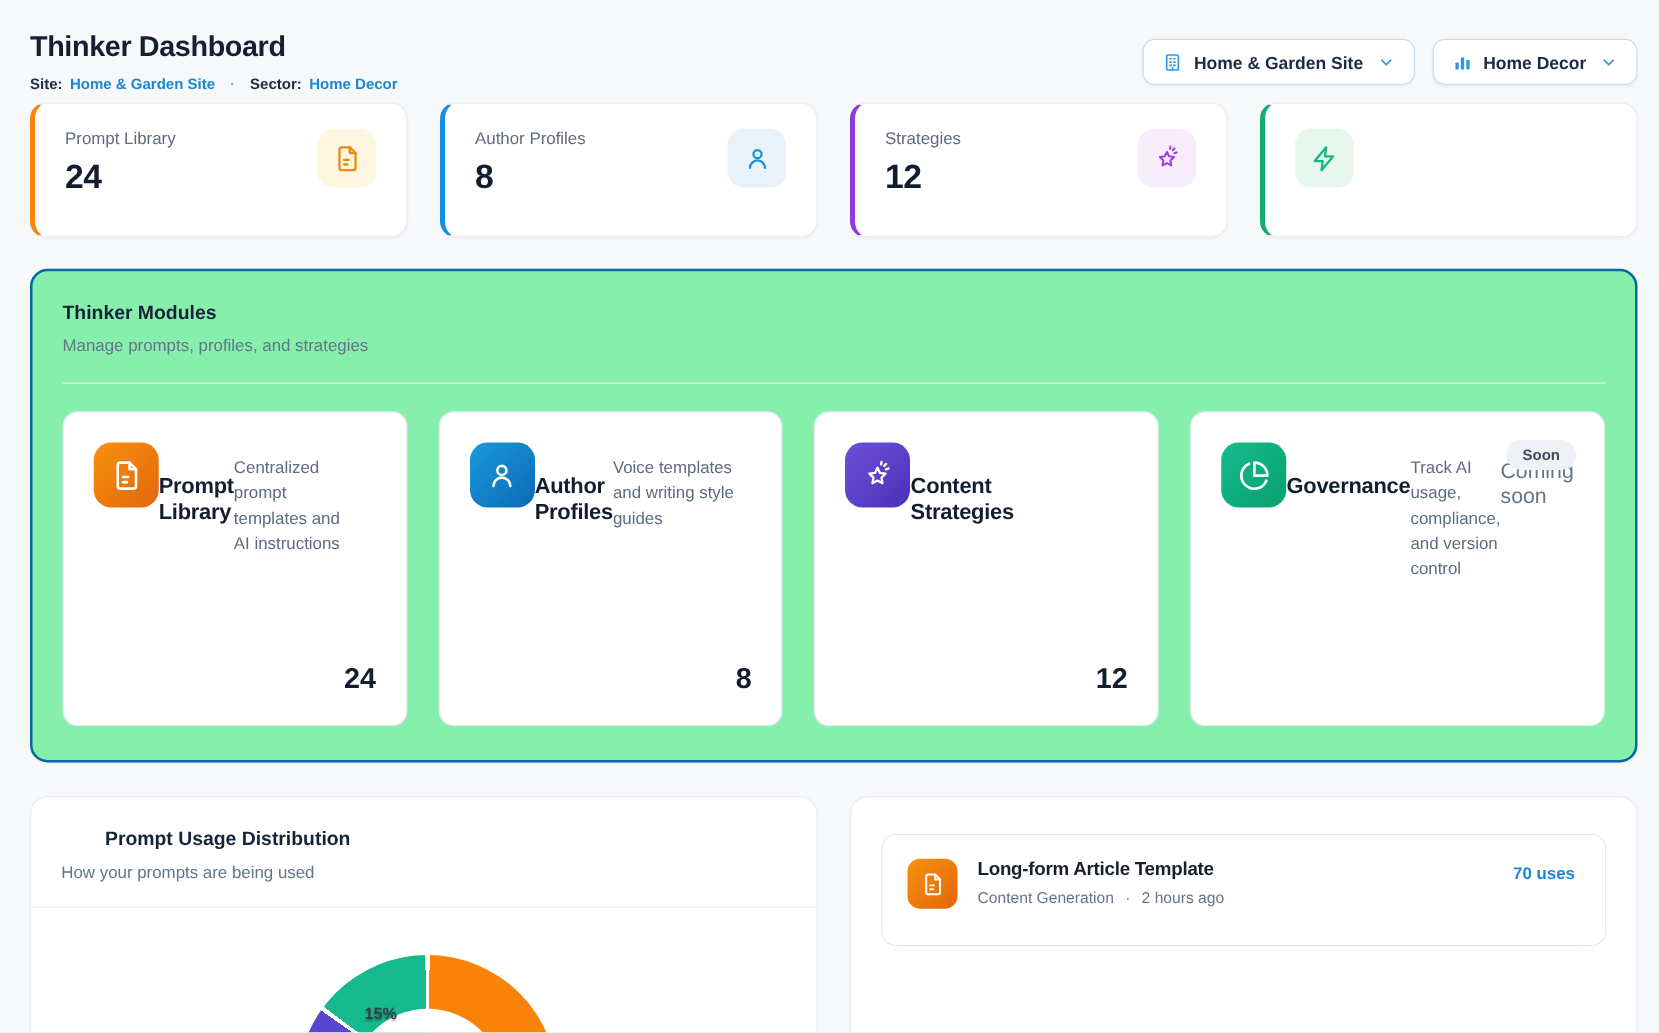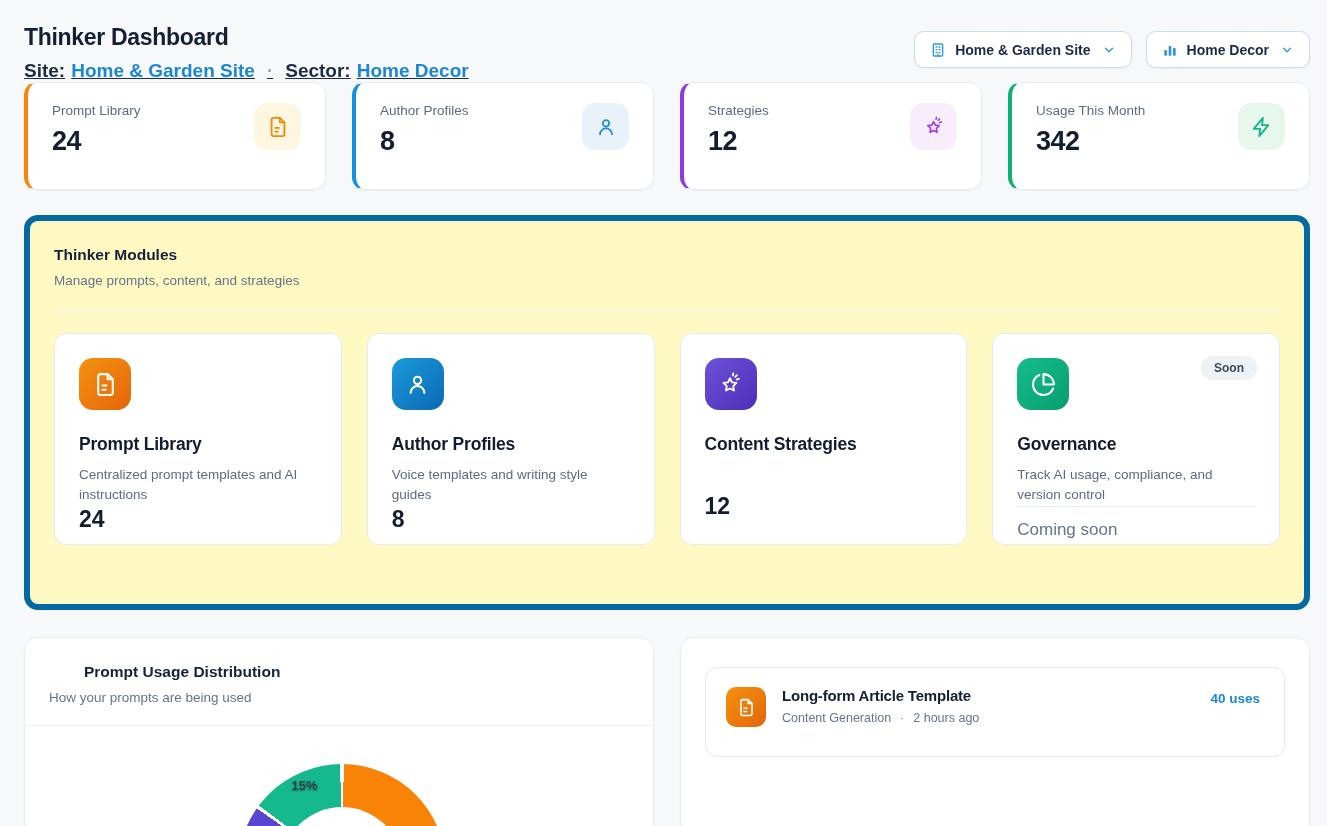--- a/index.html
+++ b/index.html
@@ -2,46 +2,46 @@
 <html style="--accent-blue: #1b87d4;"><head>
 <meta charset="utf-8">
 <style>
   * { margin:0; padding:0; box-sizing:border-box; }
   html,body { background:#e9edf2; }
   body { font-family:"Liberation Sans","DejaVu Sans",sans-serif; }
   .canvas { position:relative; width:1327px; height:826px; background:#f6f8fa; overflow:hidden; }
 
   
   .page-title { position:absolute; left:24px; top:24px; font-size:23px; font-weight:800; color:#141f33; letter-spacing:-0.3px; }
-  .site-line { position:absolute; left:24px; top:60px; font-size:19px; color:#1d2c44; font-weight:700; display:flex; align-items:flex-end; gap:6px;text-decoration:underline; }
+  .site-line { position:absolute; left:24px; top:60px; font-size:12px; color:#1d2c44; font-weight:700; display:flex; align-items:flex-end; gap:6px; }
   .site-link { color:var(--accent-blue,#1b87d4); text-decoration:none; font-weight:700; cursor:pointer; }
   .dot-sep { color:#9aa4b2; margin:0 6px; font-weight:700; }
   .head-buttons { position:absolute; right:17px; top:31px; display:flex; gap:14px; }
   .select-btn { display:inline-flex; align-items:center; gap:9px; height:37px; padding:0 15px; background:#fff; border:1px solid #c9ddf0; border-radius:10px; font-family:inherit; font-size:14px; font-weight:700; color:#1c2b45; cursor:pointer; box-shadow:0 1px 2px rgba(13,26,44,.05); }
   .btn-icon { color:#2e96e0; display:grid; place-items:center; }
   .btn-icon svg { width:16px; height:16px; }
   .chev { color:#3f9be0; display:grid; place-items:center; margin-left:2px; }
   .chev svg { width:14px; height:14px; }
 
   
   .stats-row { position:absolute; left:24px; top:82px; width:1286px; display:flex; gap:26px; }
   .stat-card { flex:1; height:108px; background:#fff; border:1px solid #e9edf3; border-left-width:4px; border-radius:13px; padding:20px 24px 20px 24px; display:flex; justify-content:space-between; box-shadow:0 1px 2px rgba(13,26,44,.04); }
   .stat-label { font-size:13.5px; color:#5f6b7d; font-weight:500; }
   .stat-value { font-size:27px; font-weight:800; color:#131d30; margin-top:8px; letter-spacing:-0.5px; }
   .stat-icon-tile { width:47px; height:47px; border-radius:13px; display:grid; place-items:center; flex:none; }
   .stat-icon-tile svg { width:22px; height:22px; }
 
   
-  .modules-panel { position:absolute; left:24px; top:215px; width:1286px; height:395px; background:#fef9c3; border:6px solid #0369a1; border-radius:14px; box-shadow:0 1px 2px rgba(13,26,44,.04); }
+  .modules-panel { position:absolute; left:24px; top:215px; width:1286px; height:395px; background:#86efac; border:2px solid #0369a1; border-radius:14px; box-shadow:0 1px 2px rgba(13,26,44,.04); }
   .panel-head { padding:25px 24px 0; }
   .panel-title { font-size:15.5px; font-weight:700; color:#16223a; }
   .panel-sub { font-size:13.5px; color:#64748b; margin-top:9px; }
   .panel-divider { border-top:1px solid #edf0f4; margin-top:22px; }
   .modules-grid { padding:22px 24px 24px; display:grid; grid-template-columns:repeat(4,1fr); gap:25px; }
-  .module-card { height:212px; border:1px solid #e3eaf2; border-radius:12px; padding:24px; display:flex; flex-direction:column; position:relative; background:#fff; cursor:pointer; }
+  .module-card { height:252px; border:1px solid #e3eaf2; border-radius:12px; padding:24px; display:flex; flex-direction:row; position:relative; background:#fff; cursor:pointer; }
   .module-icon { width:52px; height:52px; border-radius:14px; color:#fff; display:grid; place-items:center; flex:none; }
   .module-icon svg { width:25px; height:25px; }
   .module-title { margin-top:24px; font-size:17.5px; font-weight:800; color:#131d30; letter-spacing:-0.2px; }
   .module-desc { margin-top:10px; font-size:13.5px; color:#5d6b80; line-height:1.5; max-width:244px; }
   .module-count { margin-top:auto; font-size:23px; font-weight:800; color:#131d30; }
   .soon-badge { position:absolute; top:22px; right:22px; background:#eef1f6; color:#3f4a5c; font-size:12px; font-weight:700; padding:5px 13px; border-radius:999px; }
   .module-divider { margin-top:auto; border-top:1px solid #e8edf3; }
   .module-footer { margin-top:13px; font-size:17px; color:#64748b; }
 
   
@@ -149,36 +149,32 @@
       <div class="stat-icon-tile" style="background: rgb(248, 238, 251); color: rgb(161, 61, 224);">
         <svg viewBox="0 0 24 24" fill="none" stroke="currentColor" stroke-width="1.8" stroke-linecap="round" stroke-linejoin="round">
             <path d="M11.5 6l1.9 3.9 4.3.6-3.1 3 .7 4.3-3.8-2-3.8 2 .7-4.3-3.1-3 4.3-.6z"></path>
             <path d="M16.6 4.6l1.5-1.6"></path>
             <path d="M18 7.2l2-.7"></path>
             <path d="M14.3 3.4l.3-2"></path>
           </svg>
       </div>
     </div>
     <div class="stat-card" style="border-left-color: rgb(15, 174, 114);">
-      <div>
-        <div class="stat-label">Usage This Month</div>
-        <div class="stat-value">342</div>
-      </div>
       <div class="stat-icon-tile" style="background: rgb(232, 247, 238); color: rgb(18, 183, 135);">
         <svg viewBox="0 0 24 24" fill="none" stroke="currentColor" stroke-width="2" stroke-linecap="round" stroke-linejoin="round">
             <path d="M13 2 3 14h7l-1 8 10-12h-7l1-8z"></path>
           </svg>
       </div>
     </div>
   </div>
 
   <div class="modules-panel">
     <div class="panel-head">
       <div class="panel-title">Thinker Modules</div>
-      <div class="panel-sub">Manage prompts, content, and strategies</div>
+      <div class="panel-sub">Manage prompts, profiles, and strategies</div>
       <div class="panel-divider"></div>
     </div>
     <div class="modules-grid">
 
       <div class="module-card">
         <div class="module-icon" style="background: linear-gradient(135deg, rgb(246, 146, 15), rgb(228, 101, 10));">
           <svg viewBox="0 0 24 24" fill="none" stroke="currentColor" stroke-width="2" stroke-linecap="round" stroke-linejoin="round">
               <path d="M14 2H7a2 2 0 0 0-2 2v16a2 2 0 0 0 2 2h10a2 2 0 0 0 2-2V7z"></path>
               <polyline points="14 2 14 7 19 7"></polyline>
               <line x1="9" y1="13" x2="13" y2="13"></line>
@@ -235,21 +231,21 @@
   <div class="bottom-row">
 
     <div class="bottom-card">
       <div class="card-head">
         <div class="card-title">Prompt Usage Distribution</div>
         <div class="card-sub">How your prompts are being used</div>
       </div>
       <div class="card-body">
         <div class="donut" style="background: conic-gradient(rgb(255, 255, 255) 0deg, rgb(255, 255, 255) 1deg, rgb(249, 131, 7) 1deg, rgb(249, 131, 7) 161deg, rgb(255, 255, 255) 161deg, rgb(255, 255, 255) 162deg, rgb(255, 255, 255) 162deg, rgb(255, 255, 255) 163deg, rgb(47, 128, 228) 163deg, rgb(47, 128, 228) 251deg, rgb(255, 255, 255) 251deg, rgb(255, 255, 255) 252deg, rgb(255, 255, 255) 252deg, rgb(255, 255, 255) 253deg, rgb(90, 69, 209) 253deg, rgb(90, 69, 209) 305deg, rgb(255, 255, 255) 305deg, rgb(255, 255, 255) 306deg, rgb(255, 255, 255) 306deg, rgb(255, 255, 255) 307deg, rgb(22, 185, 141) 307deg, rgb(22, 185, 141) 359deg, rgb(255, 255, 255) 359deg, rgb(255, 255, 255) 360deg);">
           <div class="donut-hole"></div>
-        <span class="donut-label" style="left: 66.5458px; top: 21px;">15%</span>
+        <span class="donut-label" style="left: 66.5458px; top: 47px;">15%</span>
           </div>
       </div>
     </div>
 
     <div class="bottom-card">
       <div class="prompts-body">
         <div class="prompt-item">
           <div class="prompt-icon" style="background: linear-gradient(135deg, rgb(246, 146, 15), rgb(228, 101, 10));">
             <svg viewBox="0 0 24 24" fill="none" stroke="currentColor" stroke-width="2" stroke-linecap="round" stroke-linejoin="round">
                 <path d="M14 2H7a2 2 0 0 0-2 2v16a2 2 0 0 0 2 2h10a2 2 0 0 0 2-2V7z"></path>
@@ -259,19 +255,19 @@
               </svg>
           </div>
           <div class="prompt-info">
             <div class="prompt-title">Long-form Article Template</div>
             <div class="prompt-meta">
               <span>Content Generation</span>
               <span>·</span>
               <span>2 hours ago</span>
             </div>
           </div>
-          <div class="prompt-uses">40 uses</div>
+          <div class="prompt-uses">70 uses</div>
         </div>
       </div>
     </div>
 
   </div>
 </div>
 
 </body></html>

